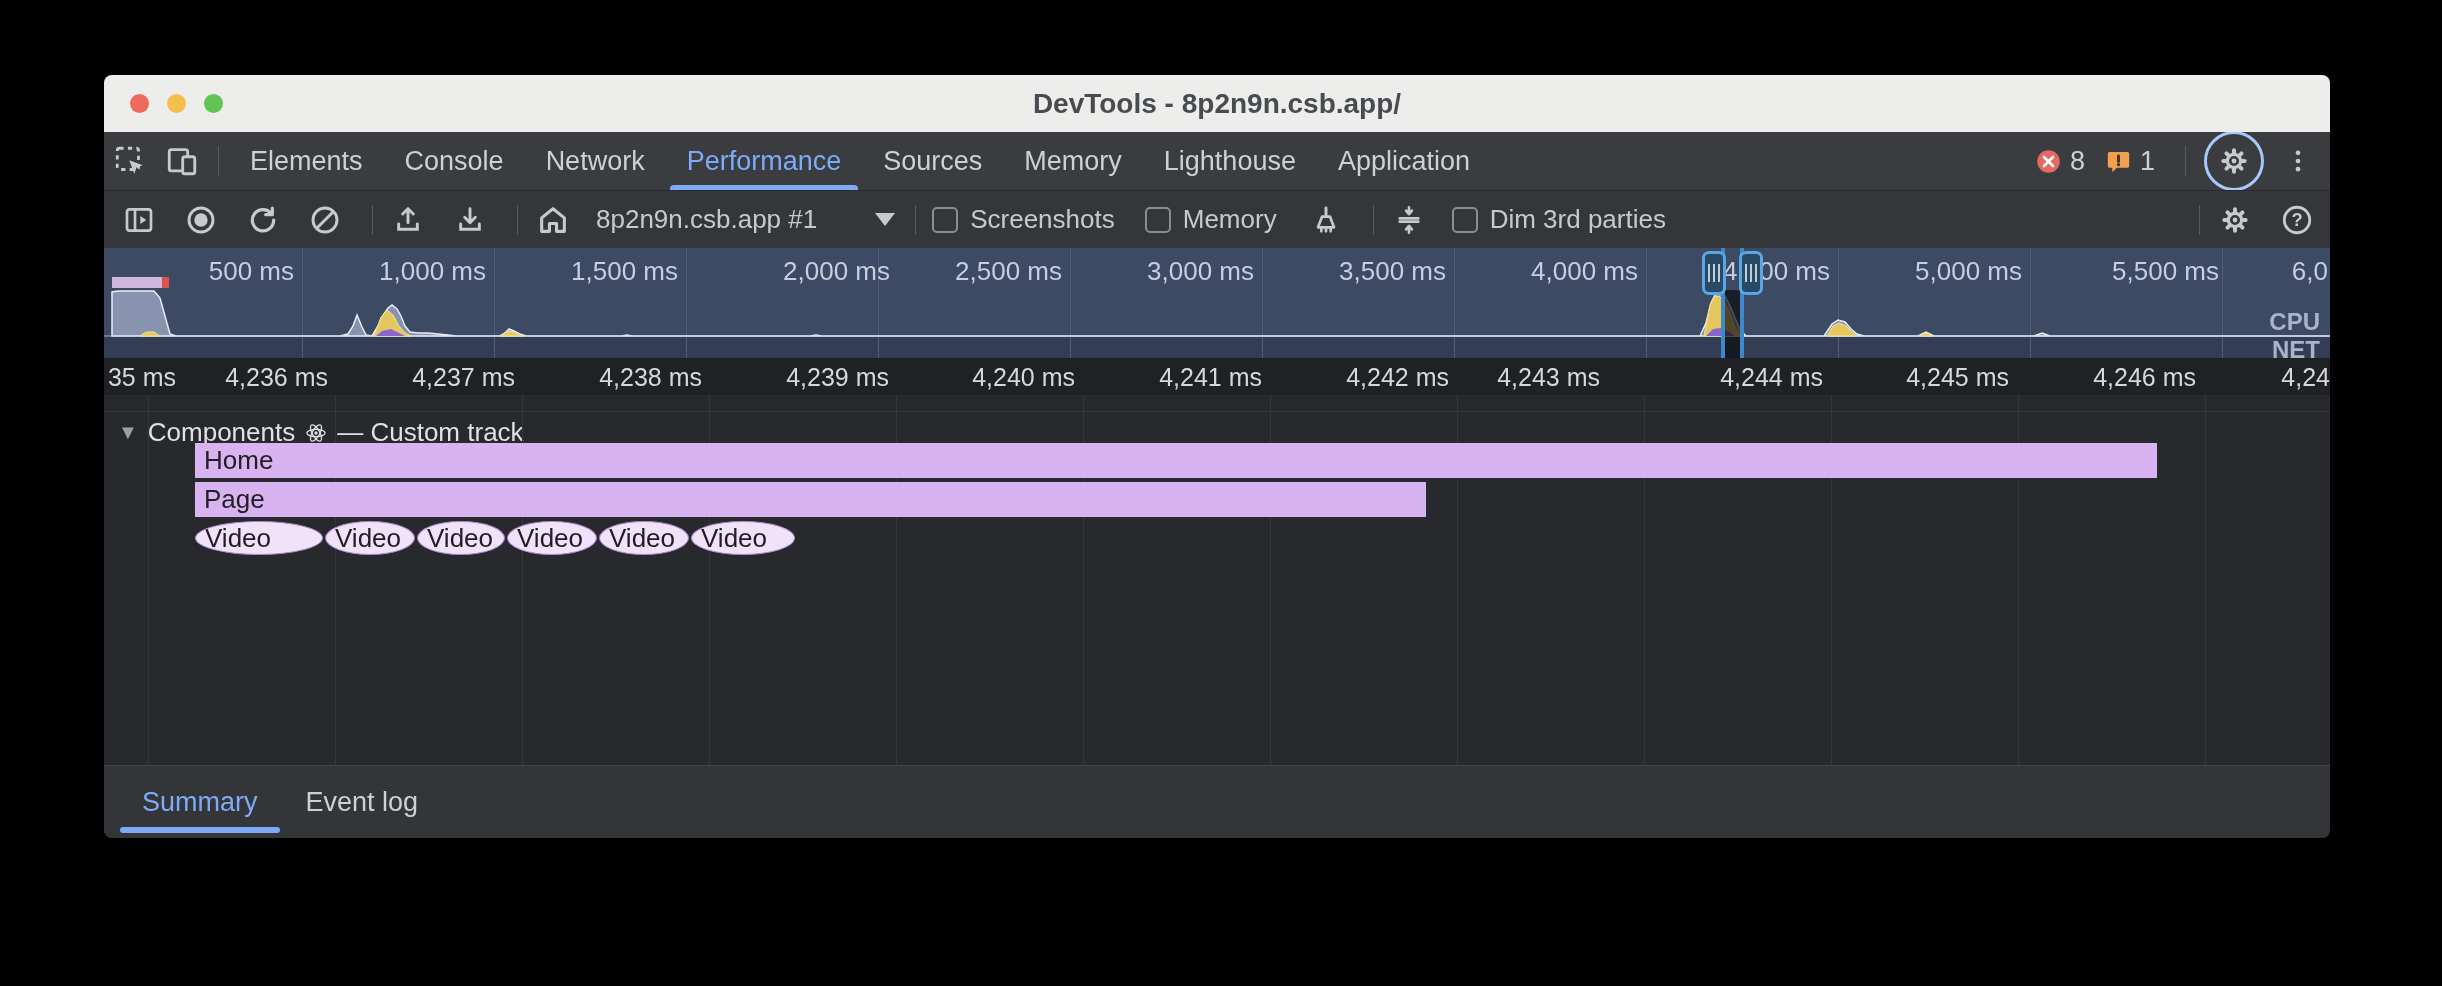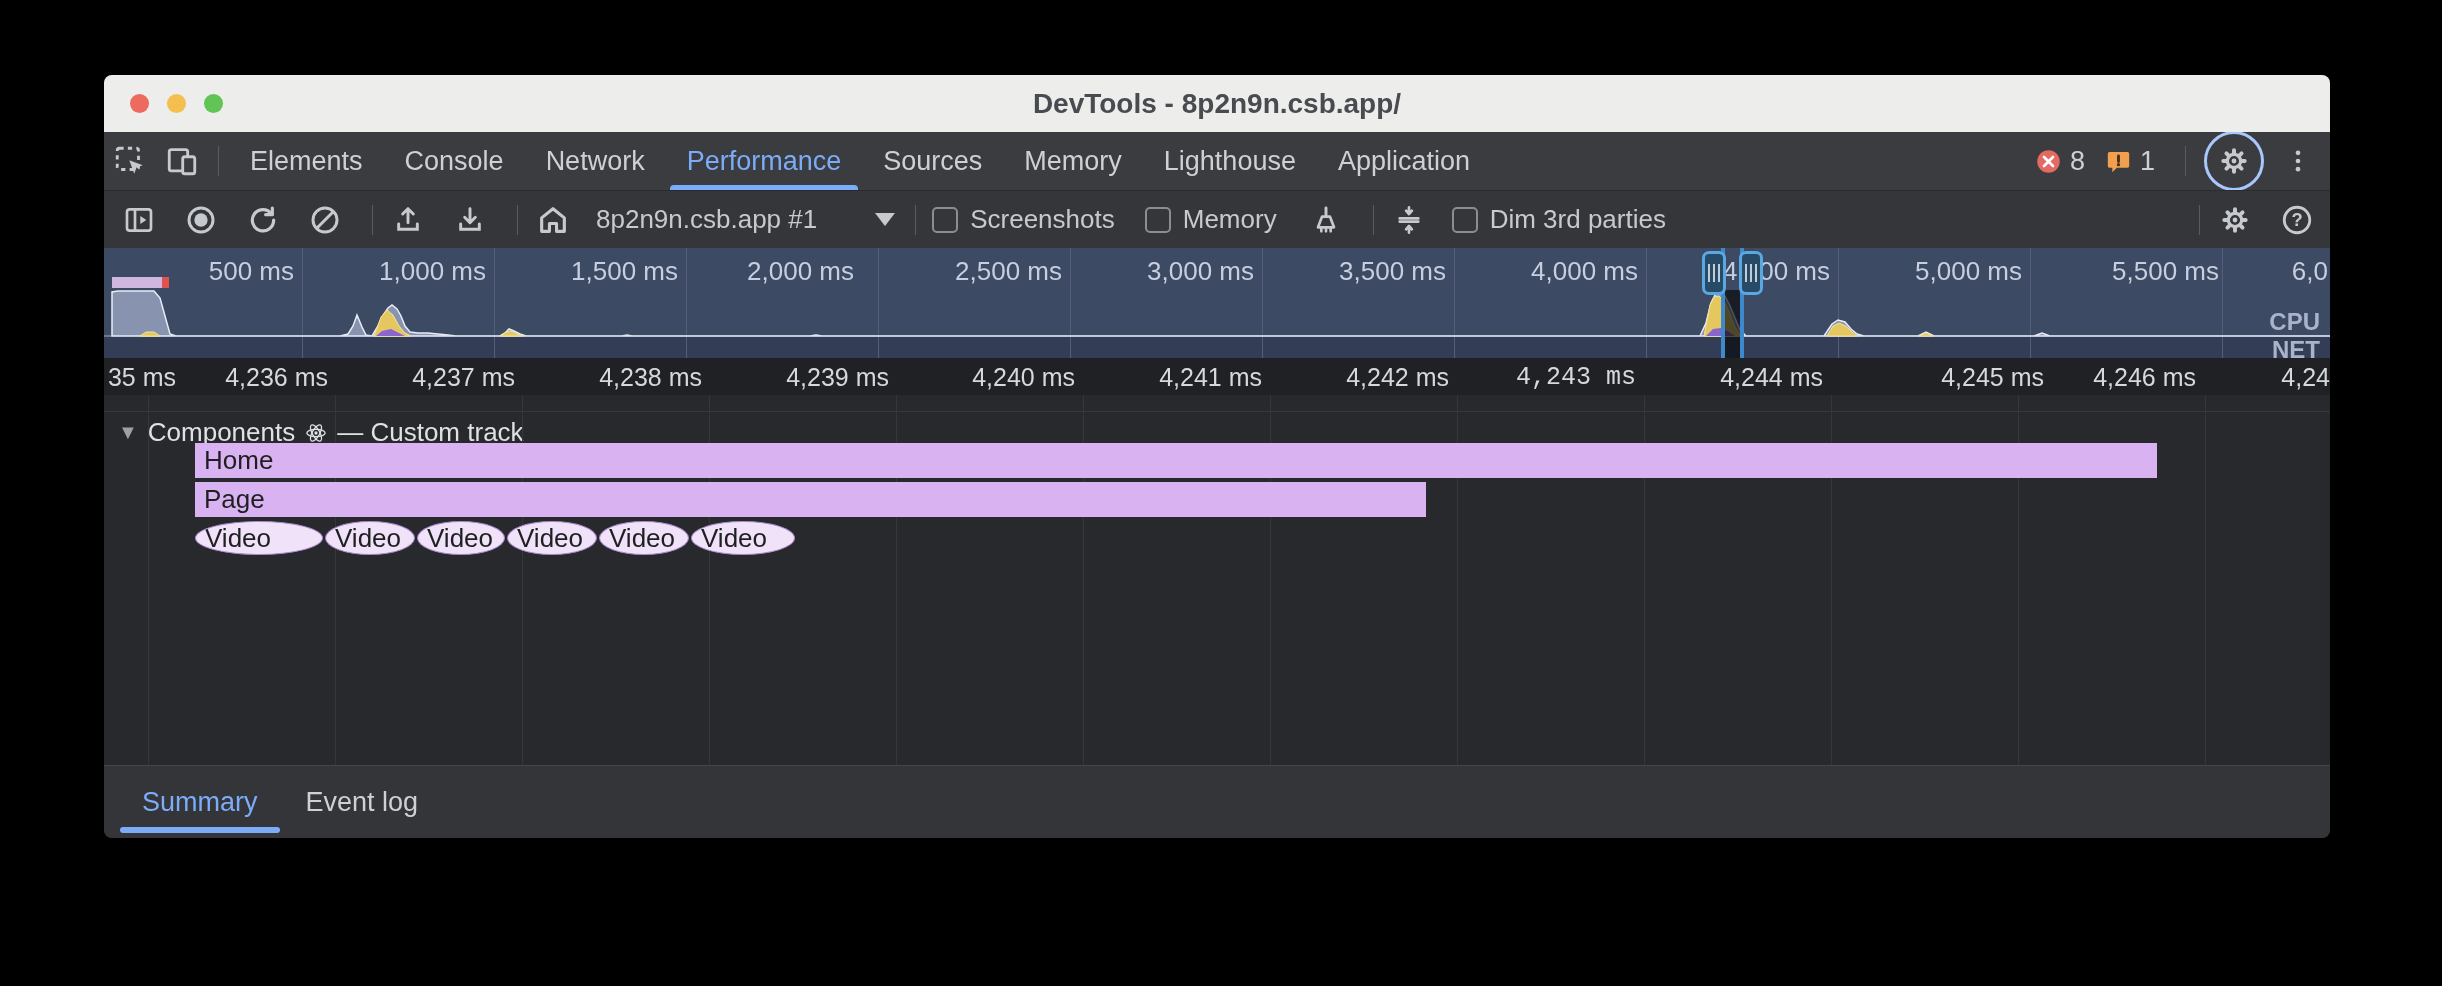--- a/index.html
+++ b/index.html
@@ -263,21 +263,21 @@
         <path d="M1723,88 L1729,78 L1735,75 L1742,78 L1748,84 L1753,88 Z" fill="#E5C75F" stroke="#F2E49C" stroke-width="1"></path>
         <path d="M1815,88 L1822,85 L1829,88 Z" fill="#E5C75F" stroke="#F2E49C" stroke-width="1"></path>
         <path d="M272,88 L278,83 L287,81 L295,85 L301,88 Z" fill="#8A66CC"></path>
         <path d="M1602,88 L1609,81 L1617,80 L1625,84 L1631,88 Z" fill="#8A66CC"></path>
         <rect x="8" y="29" width="50" height="11" fill="#CFB7DF"></rect>
         <rect x="58" y="29" width="7" height="11" fill="#E0524E"></rect>
       </svg>
       <div class="ov-tick" style="left: -40px;">500 ms</div>
       <div class="ov-tick" style="left: 152px;">1,000 ms</div>
       <div class="ov-tick" style="left: 344px;">1,500 ms</div>
-      <div class="ov-tick" style="left: 520px;">2,000 ms</div>
+      <div class="ov-tick" style="left: 556px;">2,000 ms</div>
       <div class="ov-tick" style="left: 728px;">2,500 ms</div>
       <div class="ov-tick" style="left: 920px;">3,000 ms</div>
       <div class="ov-tick" style="left: 1112px;">3,500 ms</div>
       <div class="ov-tick" style="left: 1304px;">4,000 ms</div>
       <div class="ov-tick" style="left: 1496px;">4,500 ms</div>
       <div class="ov-tick" style="left: 1688px;">5,000 ms</div>
       <div class="ov-tick" style="left: 1885px;">5,500 ms</div>
       <div class="ov-tick" style="left: 1994px;">6,0</div>
       <div class="sel-strip" style="left: 1619px; width: 19px;"></div>
       <div class="sel-line" style="left: 1617px;"></div>
@@ -296,23 +296,23 @@
 
   <div class="ruler" id="ruler">
       <div class="ruler-label" style="left: -158px;">35 ms</div>
       <div class="ruler-label" style="left: -6px;">4,236 ms</div>
       <div class="ruler-label" style="left: 181px;">4,237 ms</div>
       <div class="ruler-label" style="left: 368px;">4,238 ms</div>
       <div class="ruler-label" style="left: 555px;">4,239 ms</div>
       <div class="ruler-label" style="left: 741px;">4,240 ms</div>
       <div class="ruler-label" style="left: 928px;">4,241 ms</div>
       <div class="ruler-label" style="left: 1115px;">4,242 ms</div>
-      <div class="ruler-label" style="left: 1302px; font-family: Liberation Mono, monospace;">4,243 ms</div>
+      <div class="ruler-label" style="left: 1266px;">4,243 ms</div>
       <div class="ruler-label" style="left: 1489px;">4,244 ms</div>
-      <div class="ruler-label" style="left: 1675px; margin-left: 35px;">4,245 ms</div>
+      <div class="ruler-label" style="left: 1675px;">4,245 ms</div>
       <div class="ruler-label" style="left: 1862px;">4,246 ms</div>
       <div class="ruler-label" style="left: 1996px;">4,24</div>
     </div>
 
   <div class="track" id="track">
     <div class="tk-hline"></div>
     <div class="track-head">
       <span class="tri">▼</span>
       <span>Components</span>
       <svg width="22" height="22" viewBox="0 0 24 24">

